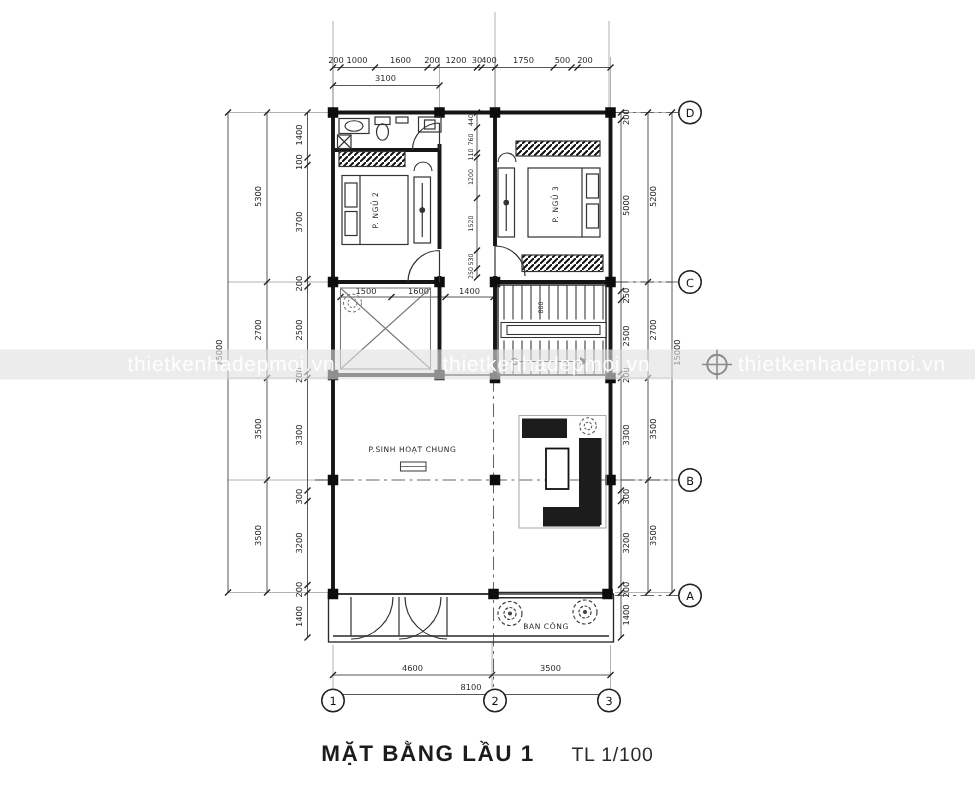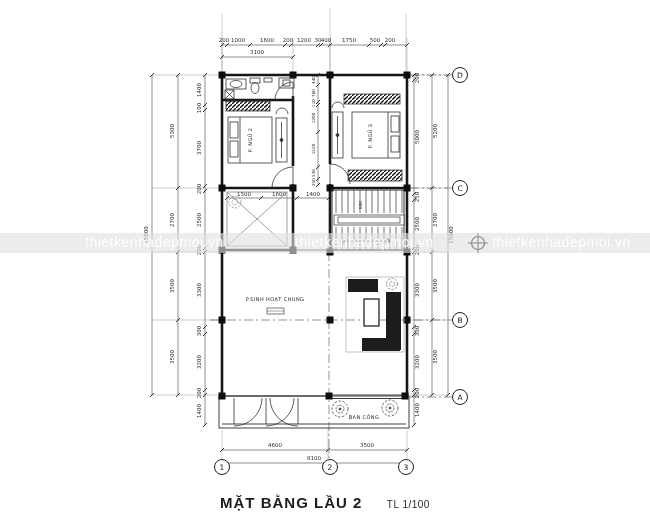--- a/index.html
+++ b/index.html
@@ -9,21 +9,21 @@
   .dim{fill:#2b2b2b;font-size:5.5px;}
   .dim-sm{fill:#2b2b2b;font-size:4.2px;}
   .roomlabel{fill:#1f1f1f;font-size:5px;letter-spacing:.4px;}
   .wm-band{position:absolute;left:0;top:233px;width:650px;height:20px;
            background:rgba(224,224,224,.62);z-index:3;}
   .wm-text{position:absolute;top:1px;font-size:14px;color:rgba(255,255,255,.95);
            letter-spacing:.5px;white-space:nowrap;}
   .logo{position:absolute;left:88px;top:382px;width:115px;height:95px;z-index:4;}
   .titleblock{position:absolute;left:0;top:494px;width:650px;text-align:center;z-index:2;}
   .title-main{font-size:15px;font-weight:bold;color:#1c1c1c;letter-spacing:1px;}
-  .title-scale{font-size:10px;color:#2a2a2a;margin-left:20px;letter-spacing:.5px;}
+  .title-scale{font-size:13px;color:#2a2a2a;margin-left:20px;letter-spacing:.5px;}
 </style>
 </head>
 <body>
 
 <div class="canvas">
 
 <svg width="650" height="526" viewBox="0 0 650 526">
   <defs>
     <pattern id="hatch" width="4" height="4" patternUnits="userSpaceOnUse">
       <path d="M0 4 L4 0" stroke="#111" stroke-width="1.3"></path>
@@ -291,17 +291,17 @@
   <span class="wm-text" style="left:295px">thietkenhadepmoi.vn</span>
   <span class="wm-text" style="left:492px">thietkenhadepmoi.vn</span>
   <svg width="24" height="20" style="position:absolute;left:466px;top:0">
     <circle cx="12" cy="10" r="6.5" fill="none" stroke="#8a8a8a" stroke-width="1.2"></circle>
     <path d="M12 0V20 M2 10H22" stroke="#8a8a8a" stroke-width="1"></path>
   </svg>
 </div>
 
 
 <div class="titleblock">
-  <span class="title-main">MẶT BẰNG LẦU 2</span>
+  <span class="title-main">MẶT BẰNG LẦU 1</span>
   <span class="title-scale">TL 1/100</span>
 </div>
 
 </div>
 
 </body></html>

